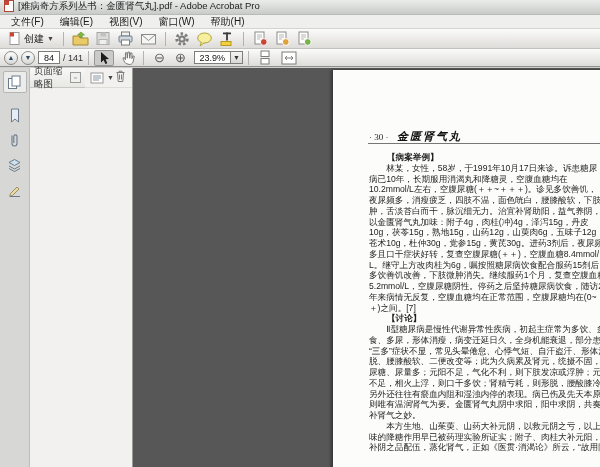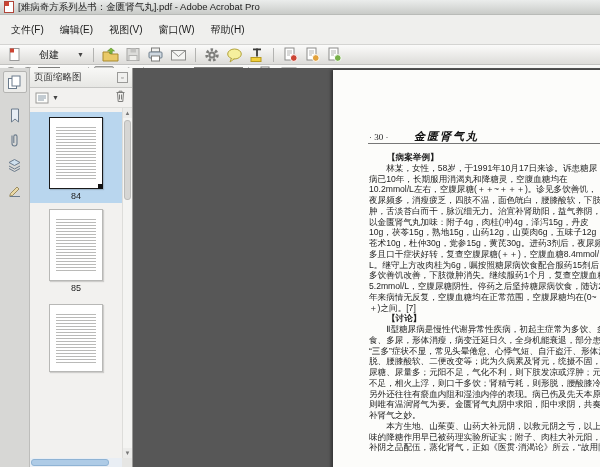--- a/index.html
+++ b/index.html
@@ -1,56 +1,56 @@
 <!DOCTYPE html>
 <html><head>
 <meta charset="utf-8">
 <style>
   * { margin:0; padding:0; box-sizing:border-box; }
   html,body { width:600px; height:467px; overflow:hidden; }
   body { font-family:"Liberation Sans", sans-serif; background:#cfcfcd; position:relative; }
 
   
-  .titlebar { height:15px; background:linear-gradient(#ebedec,#c9cbc8); display:flex; align-items:center; padding:0 4px; border-bottom:1px solid #b9bbb8; }
+  .titlebar { height:15px; background:linear-gradient(#ebedec,#c9cbc8); display:flex; padding:0 4px; border-bottom:1px solid #b9bbb8; }
   .titlebar .app-icon { width:10px; height:12px; background:#fff; border:1px solid #b04438; position:relative; margin-right:4px; flex:0 0 auto; }
   .titlebar .app-icon::after { content:""; position:absolute; left:0; top:0; width:4px; height:4px; background:#cc4433; }
   .title-text { font-size:9.5px; color:#222; white-space:nowrap; overflow:hidden; }
 
   
-  .menubar { height:30px; background:#efefed; display:flex; align-items:center; padding-left:3px; border-bottom:1px solid #d4d4d2; }
+  .menubar { height:14px; background:#efefed; display:flex; align-items:center; padding-left:3px; border-bottom:1px solid #d4d4d2; }
   .menu-item { font-size:10px; color:#1a1a1a; padding:0 8px; cursor:default; }
 
   
   .toolbar { background:linear-gradient(#fbfbfa,#dddcd9); display:flex; align-items:center; border-bottom:1px solid #c2c2c0; }
   .toolbar1 { height:20px; padding:0 4px; }
   .toolbar2 { height:18px; padding:0 4px; border-bottom:1px solid #8f8f8d; }
   .tsep { width:1px; height:14px; background:#b3b3b1; margin:0 5px; flex:0 0 auto; }
   .tbtn { display:flex; align-items:center; justify-content:center; height:16px; padding:0 3px; border-radius:2px; flex:0 0 auto; }
   .tbtn svg { display:block; }
   .tbtn.pressed { background:#cbcbc9; border:1px solid #979795; }
-  .create-btn { display:flex; align-items:center; gap:18px; padding:0 4px; height:34px; }
+  .create-btn { display:flex; align-items:center; gap:3px; padding:0 4px; height:34px; }
   .create-label { font-size:10px; color:#222; }
   .caret { font-size:7px; color:#444; }
   .roundbtn { width:14px; height:14px; border:1px solid #8a8a88; border-radius:50%; background:linear-gradient(#fdfdfc,#d8d8d6); display:flex; align-items:center; justify-content:center; font-size:7px; color:#2c4a66; flex:0 0 auto; }
   .page-input { width:22px; height:13px; border:1px solid #7d7d7b; background:#fff; font-size:9px; text-align:center; color:#111; margin:0 3px; flex:0 0 auto; }
   .page-total { font-size:9px; color:#333; flex:0 0 auto; }
   .zoom-box { width:36px; height:13px; border:1px solid #7d7d7b; border-right:none; background:#fff; font-size:9px; color:#111; display:flex; align-items:center; justify-content:center; flex:0 0 auto; }
   .zoom-caret { width:13px; height:13px; border:1px solid #7d7d7b; background:linear-gradient(#f4f4f2,#d8d8d6); font-size:7px; color:#333; display:flex; align-items:center; justify-content:center; flex:0 0 auto; }
   .pm { font-size:13px; color:#5a5a58; line-height:1; padding:0 2px; }
 
   
   .content { position:absolute; top:68px; left:0; right:0; bottom:0; display:flex; }
 
   
   .rail { width:30px; background:#d7d7d5; border-right:1px solid #bdbdbb; display:flex; flex-direction:column; align-items:center; padding-top:3px; }
   .rail-btn { width:24px; height:22px; display:flex; align-items:center; justify-content:center; margin-bottom:3px; border-radius:2px; }
   .rail-btn.active { background:#ececea; border:1px solid #b5b5b3; }
 
   
-  .panel { width:103px; background:#f2f1ef; border-right:1px solid #9a9a98; display:flex; flex-direction:column; }
+  .panel { width:103px; background:#f2f1ef; border-right:1px solid #9a9a98; display:flex; }
   .panel-header { height:20px; background:linear-gradient(#f8f8f6,#e7e7e4); border-bottom:1px solid #c6c6c4; display:flex; align-items:center; padding:0 4px; }
   .panel-title { font-size:9.5px; color:#333; flex:1; }
   .panel-menu-btn { width:11px; height:11px; border:1px solid #9a9a98; background:#f0f0ee; display:flex; align-items:center; justify-content:center; font-size:7px; color:#555; }
   .panel-toolbar { height:20px; display:flex; align-items:center; padding:0 5px; border-bottom:1px solid #ddddda; }
   .opt-btn { display:flex; align-items:center; gap:2px; }
   .panel-toolbar .spacer { flex:1; }
 
   .thumb-list { position:relative; flex:1; overflow:hidden; }
   .thumb-item { display:flex; flex-direction:column; align-items:center; width:92px; }
   .thumb-page { width:54px; background:#fff; border:1px solid #b8b8b6; box-shadow:1px 1px 1px rgba(0,0,0,.15); position:relative; }
@@ -67,21 +67,21 @@
   .vscroll .sthumb { position:absolute; left:1px; top:12px; width:7px; height:80px; background:#d6d6d4; border:1px solid #bcbcba; border-radius:3px; }
   .hscroll { position:absolute; left:0; right:10px; bottom:0; height:9px; background:#e9eef4; }
   .hscroll .hthumb { position:absolute; left:1px; top:1px; height:7px; width:78px; background:#aecbe6; border:1px solid #8fb3d4; border-radius:3px; }
   .scroll-corner { position:absolute; right:0; bottom:0; width:10px; height:9px; background:#e6e6e4; }
 
   
   .docarea { flex:1; background:#575757; position:relative; overflow:hidden; }
   .pdf-page { position:absolute; left:200px; top:2px; width:340px; height:440px; background:#fcfcfa; box-shadow:-2px 0 3px rgba(0,0,0,.4); }
   .page-head { position:absolute; left:36px; top:56px; white-space:nowrap; }
   .page-marker { font-size:9px; color:#222; font-family:"Liberation Serif", serif; }
-  .book-head { font-size:11px; color:#111; font-weight:bold; font-style:italic; font-family:"DejaVu Serif", serif; letter-spacing:2px; margin-left:21px; }
+  .book-head { font-size:11px; color:#111; font-weight:bold; font-style:italic; font-family:"DejaVu Serif", serif; letter-spacing:2px; margin-left:4px; }
   .head-rule { position:absolute; left:35px; top:73px; right:8px; border-top:1px solid #777; }
   .page-body { position:absolute; left:36px; top:82px; width:262px; font-size:8.6px; line-height:10.75px; color:#1e1e1e; }
   .sec-head { font-weight:bold; padding-left:18px; white-space:nowrap; }
   .tline { white-space:nowrap; }
 </style>
 </head>
 <body>
 
 <div class="titlebar">
   <span class="app-icon"></span>

